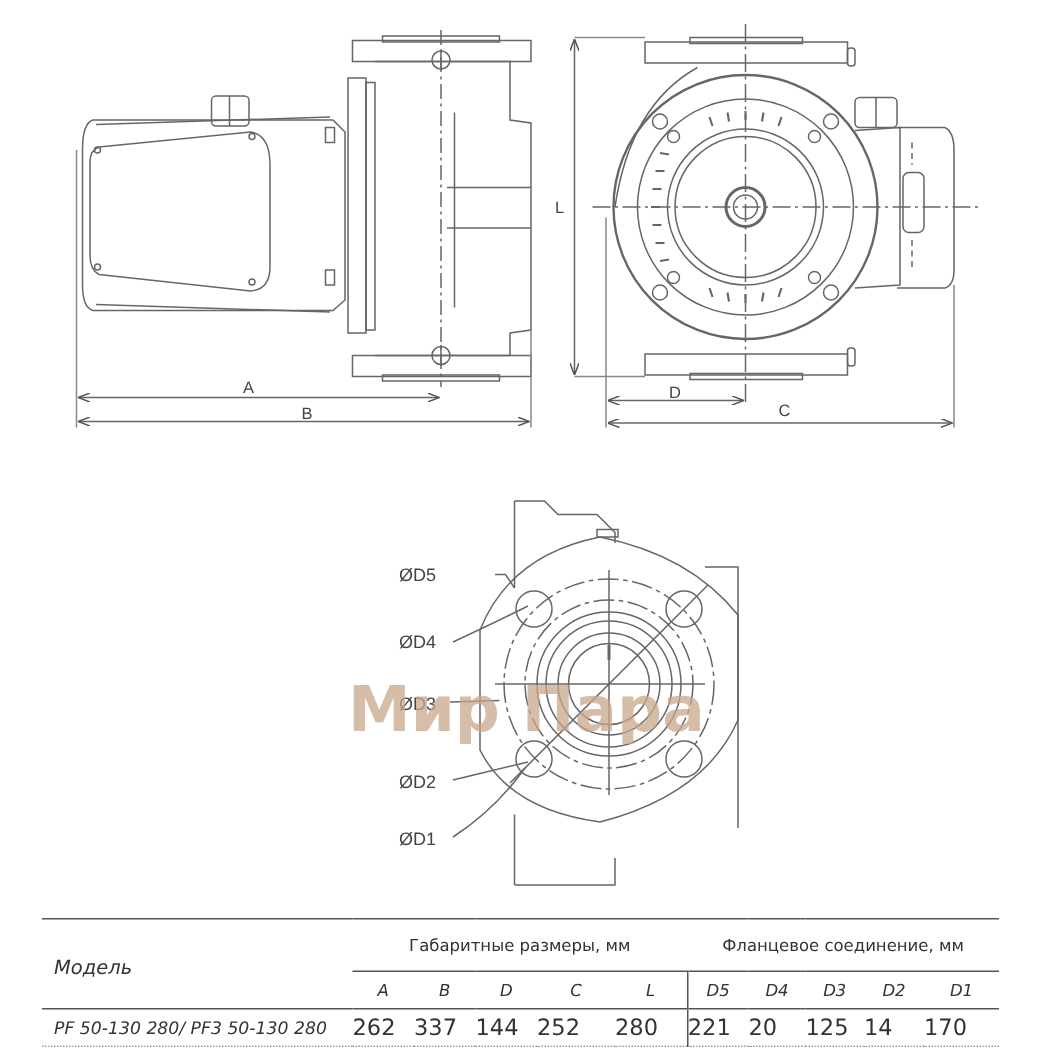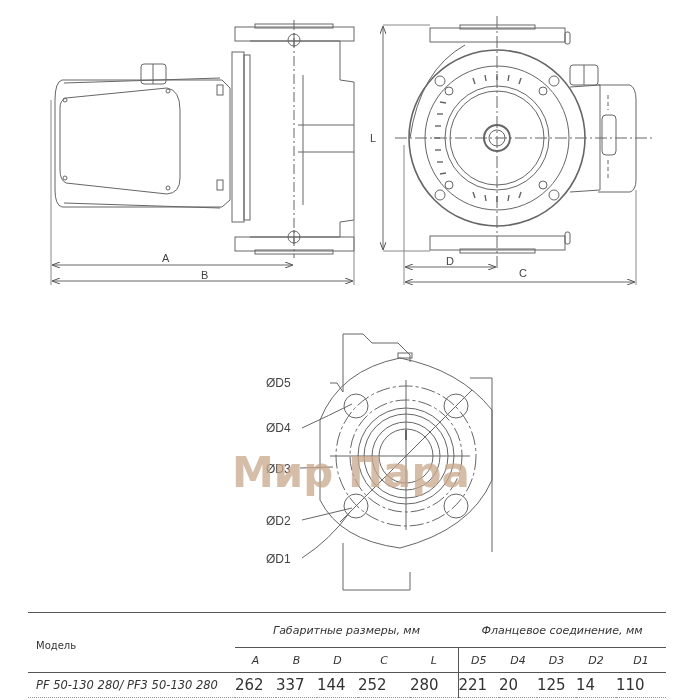--- a/index.html
+++ b/index.html
@@ -4,22 +4,22 @@
 <style>
   html, body { margin: 0; padding: 0; background: #ffffff; }
   body { width: 700px; height: 700px; position: relative; overflow: hidden; font-family: "DejaVu Sans", sans-serif; }
   svg.drawing { position: absolute; left: 0; top: 0; }
   .dim-label { font-family: "Liberation Sans", sans-serif; font-size: 11px; fill: #444; }
   .callout { font-family: "Liberation Sans", sans-serif; font-size: 12px; fill: #444; }
   .watermark { font-family: "DejaVu Sans", sans-serif; font-weight: bold; font-size: 42px; fill: #c9a78a; opacity: 0.75; }
   .spec-table { position: absolute; left: 28px; top: 612px; width: 638px; border-collapse: collapse; color: #333; font-family: "DejaVu Sans", sans-serif; }
   .spec-table td, .spec-table th { padding: 0; font-weight: normal; }
   .spec-table .hdr-top { border-top: 1.5px solid #555; }
-  .spec-table .group { font-style: italic; font-size: 11px; height: 34px; text-align: center; vertical-align: middle; }
-  .spec-table .model-h { font-size: 10px; text-align: left; padding-left: 8px; vertical-align: middle; padding-top: 6px; margin-top: 20px; }
+  .spec-table .group { font-size: 11px; height: 34px; text-align: center; vertical-align: middle; }
+  .spec-table .model-h { font-style: italic; font-size: 13px; text-align: left; padding-left: 8px; vertical-align: middle; padding-top: 6px; margin-top: 20px; }
   .spec-table .col { font-style: italic; font-size: 11px; height: 24px; text-align: center; border-top: 1px solid #555; }
   .spec-table .val { font-size: 15px; height: 24px; text-align: left; border-top: 1.5px solid #555; border-bottom: 1px dotted #999; }
   .spec-table .model-v { font-size: 11.5px; text-align: left; padding-left: 8px; border-top: 1.5px solid #555; border-bottom: 1px dotted #999; white-space: nowrap; font-style: italic; }
   .spec-table .div-left { border-left: 1px solid #555; }
 </style>
 </head>
 <body>
 
 <svg class="drawing" width="700" height="610" viewBox="0 0 700 610">
   <defs>
@@ -216,16 +216,16 @@
     <td class="model-v">PF 50-130 280/ PF3 50-130 280</td>
     <td class="val">262</td>
     <td class="val">337</td>
     <td class="val">144</td>
     <td class="val">252</td>
     <td class="val">280</td>
     <td class="val div-left">221</td>
     <td class="val">20</td>
     <td class="val">125</td>
     <td class="val">14</td>
-    <td class="val">110</td>
+    <td class="val">170</td>
   </tr>
 </tbody>
   </table>
 
 </body></html>

